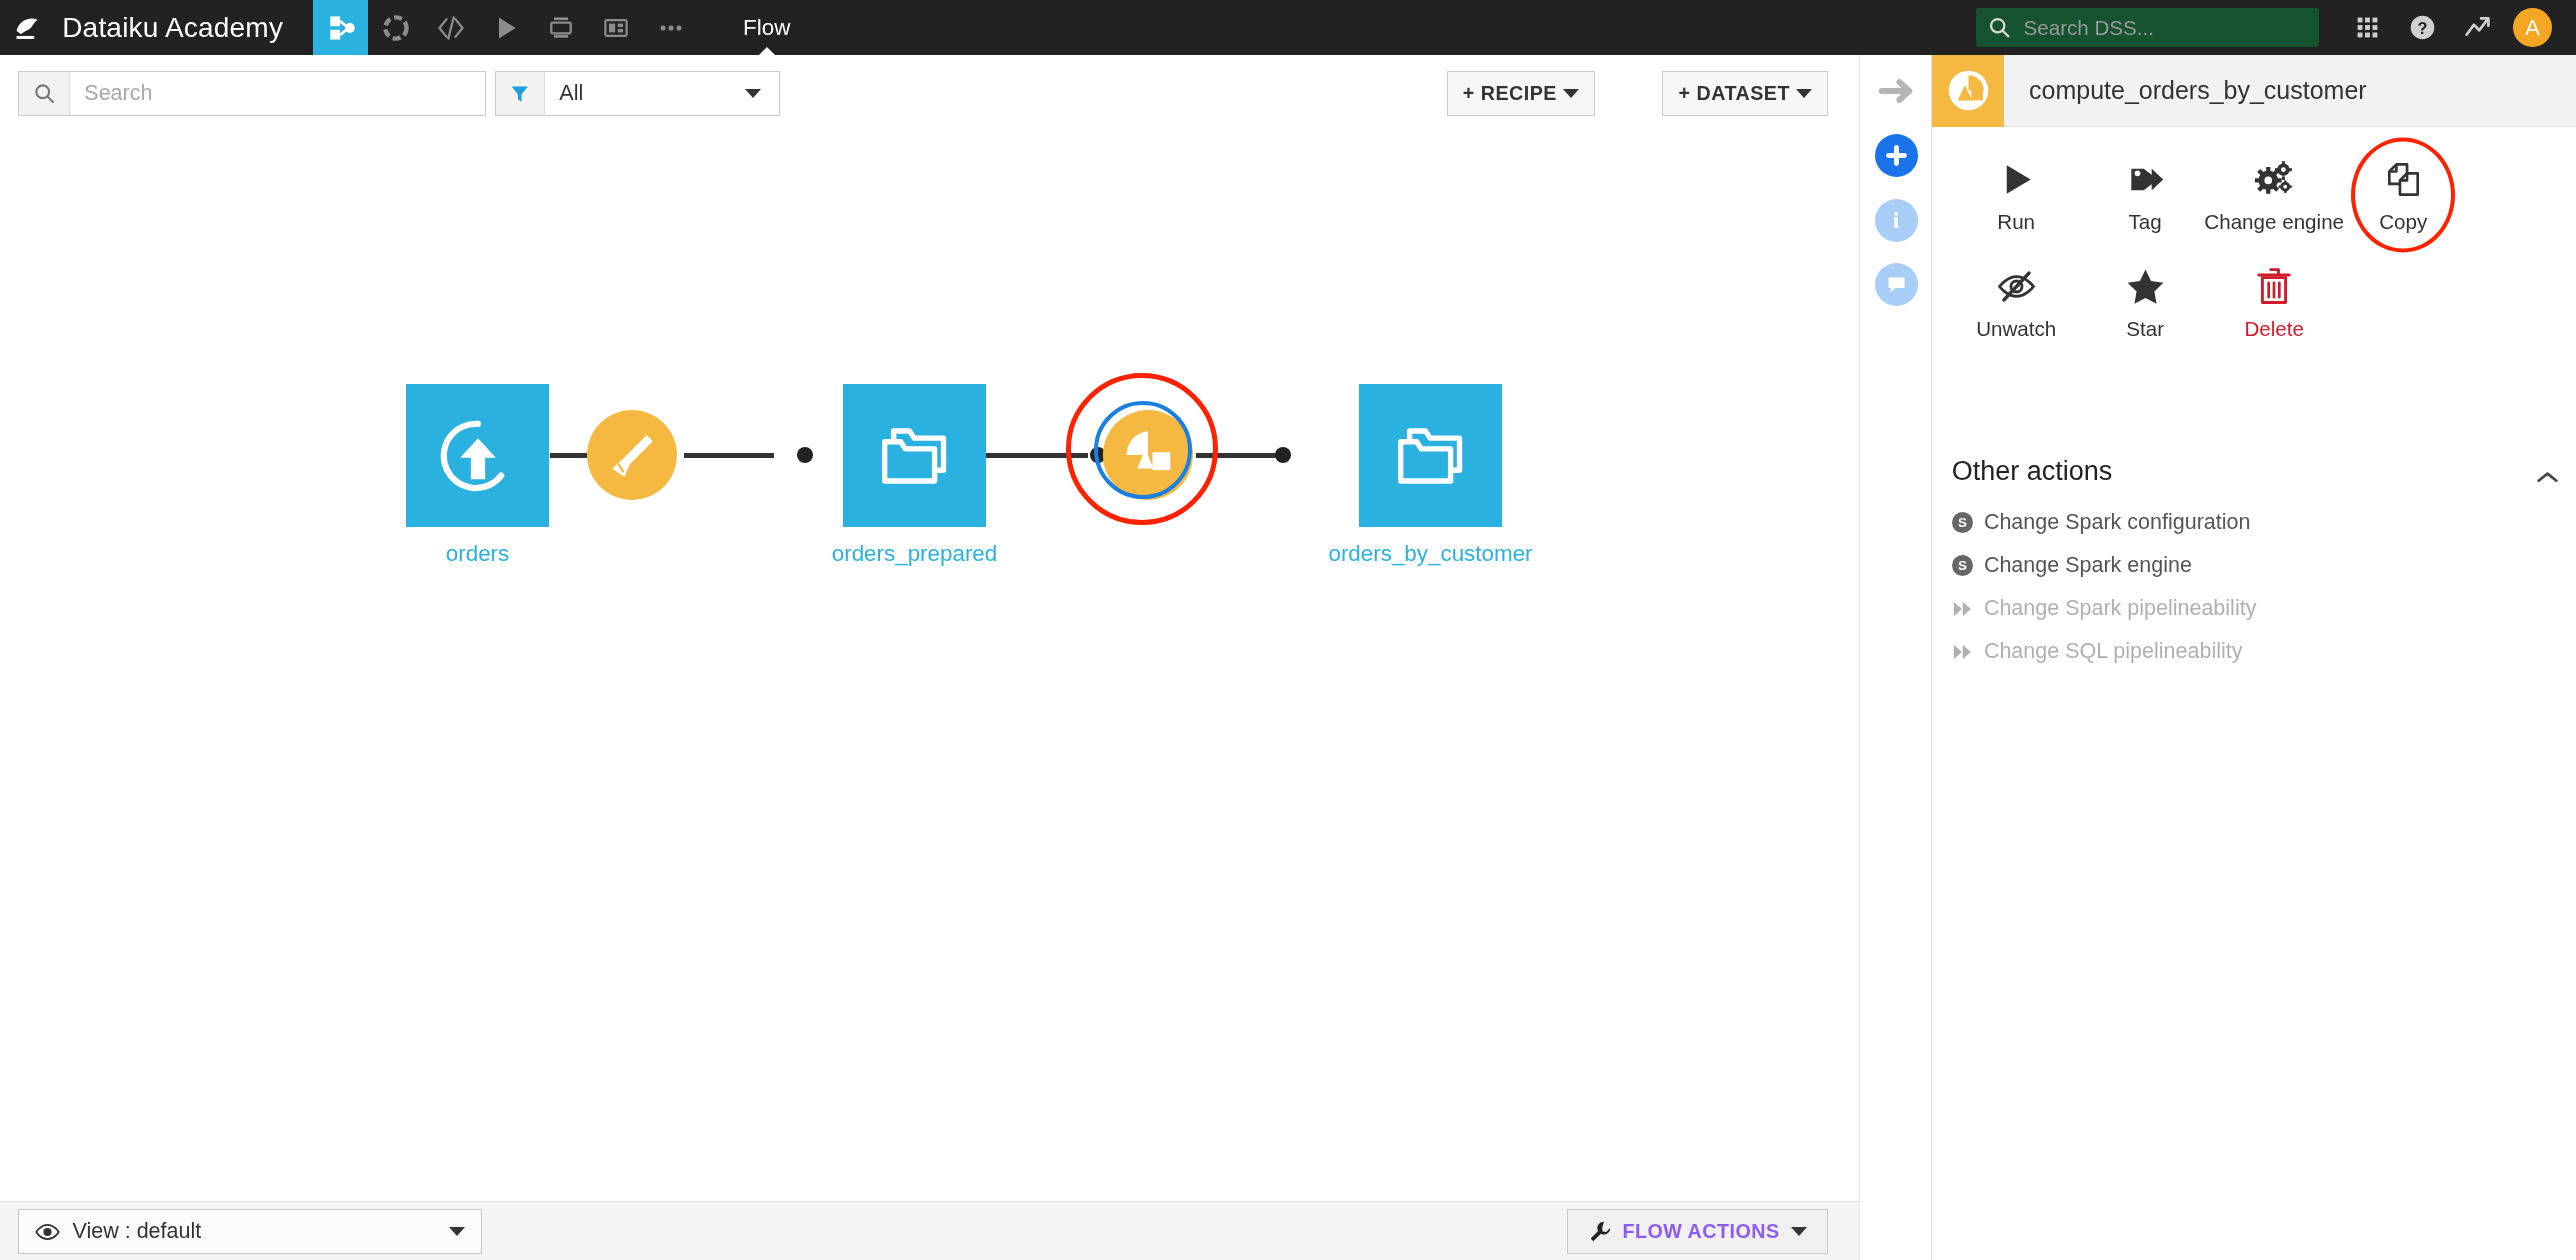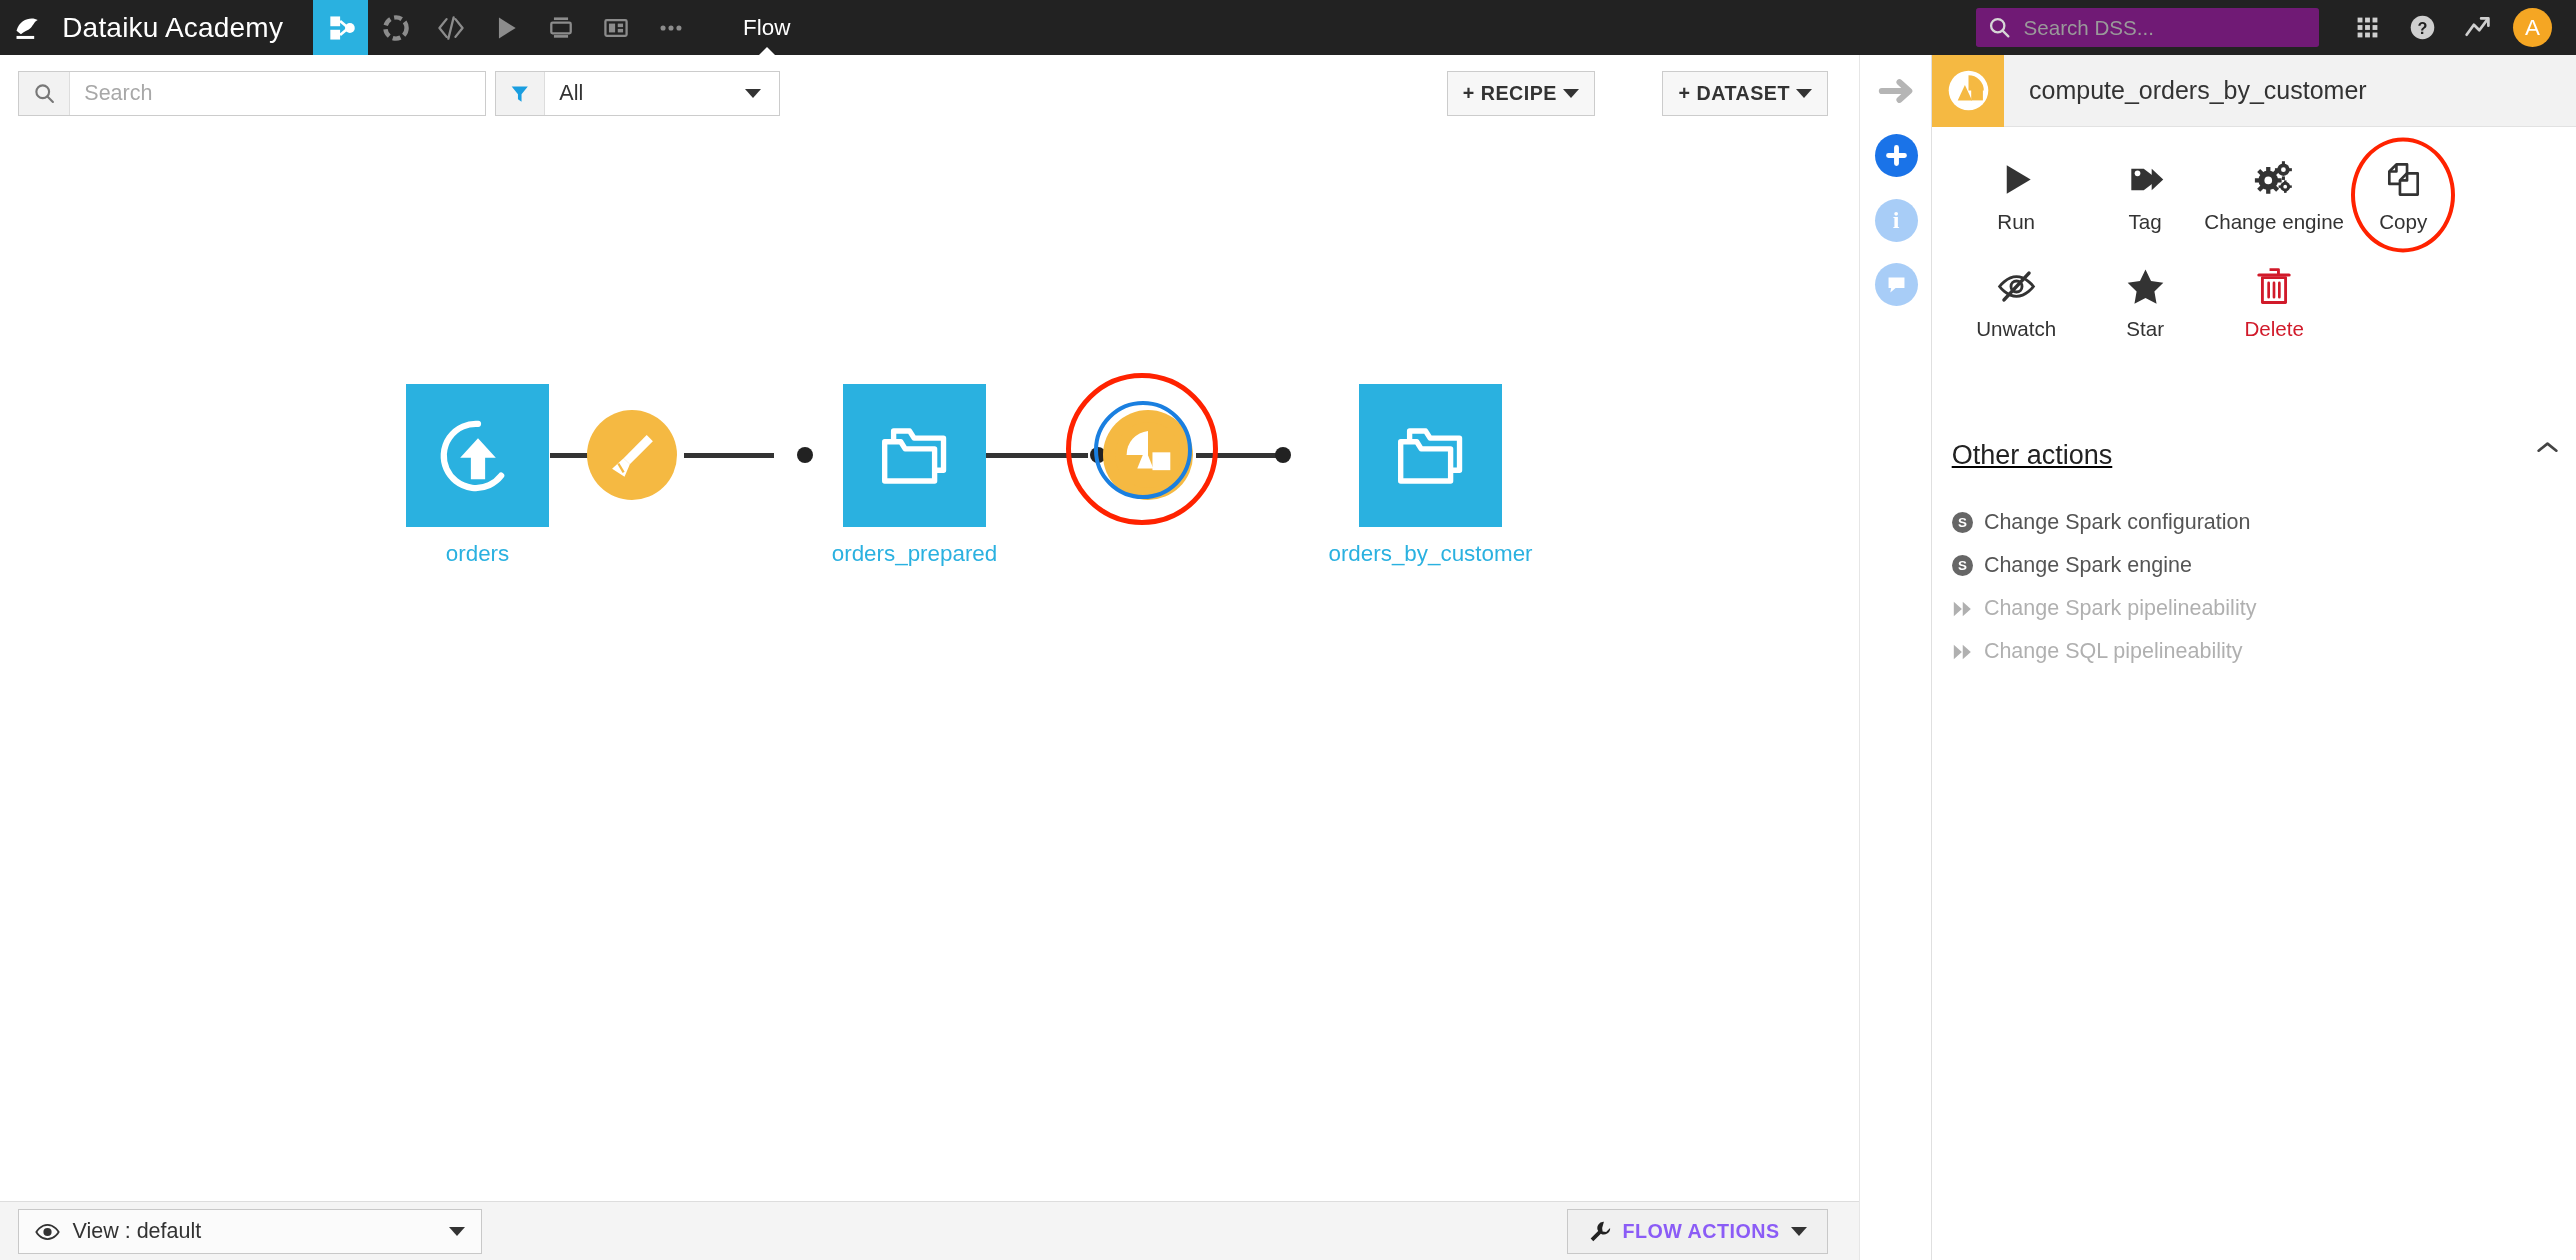--- a/index.html
+++ b/index.html
@@ -47,21 +47,21 @@
     border-left: 9px solid transparent;
     border-right: 9px solid transparent;
     border-bottom: 9px solid #ffffff;
   }
   #nav-right {
     position: absolute; right: 0; top: 0; height: 55px;
     display: flex; align-items: center; padding-right: 16px;
   }
   .dss-search {
     width: 343px; height: 39px;
-    background: #701a75; border-radius: 2.7px;
+    background: #14532d; border-radius: 2.7px;
     display: flex; align-items: center; padding: 0 12.5px;
     margin-right: 21.5px;
   }
   .dss-search .ph {
     color: #9a9a9a; font-size: 20.6px; padding-left: 12.5px;
   }
   .nav-right-icon {
     width: 55px; height: 55px;
     display: flex; align-items: center; justify-content: center;
   }
@@ -256,21 +256,21 @@
     position: absolute; left: 50%; top: 50%;
     transform: translate(-50%,-50%);
     width: 104px; height: 115px;
     border: 4.5px solid #ff2200; border-radius: 50%;
     pointer-events: none;
   }
 
   #other-head {
     position: absolute; left: 19.7px; top: 385px;
     width: 607px; height: 47px;
-    display: flex; align-items: flex-start; justify-content: space-between; text-decoration: underline;
+    display: flex; align-items: flex-end; justify-content: space-between;
   }
   #other-head .t { font-size: 27px; color: #222222; }
   .other-item {
     position: absolute; left: 19.7px;
     display: flex; align-items: center; gap: 10.7px;
     font-size: 21.5px; color: #555555; white-space: nowrap;
   }
   .other-item.dim { color: #b0b0b0; }
   .oi-badge {
     width: 21.5px; height: 21.5px; border-radius: 50%;

